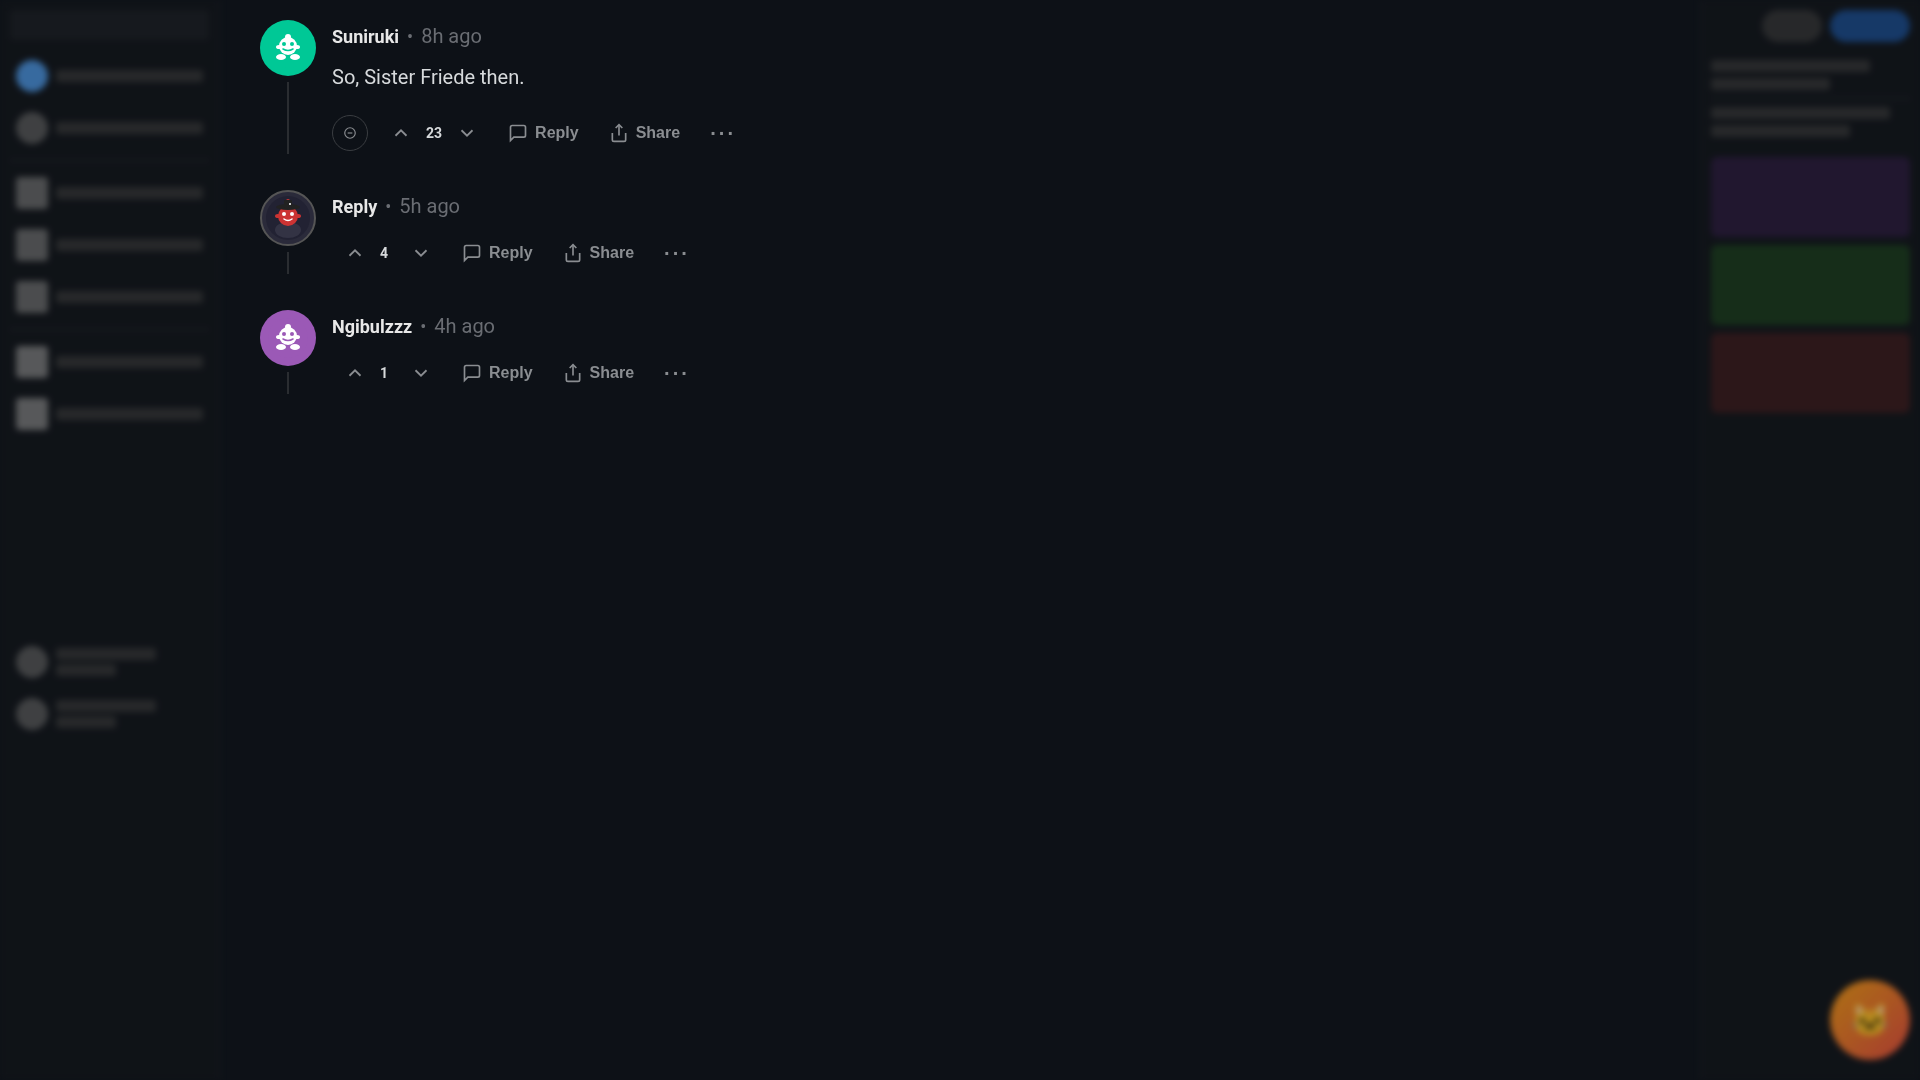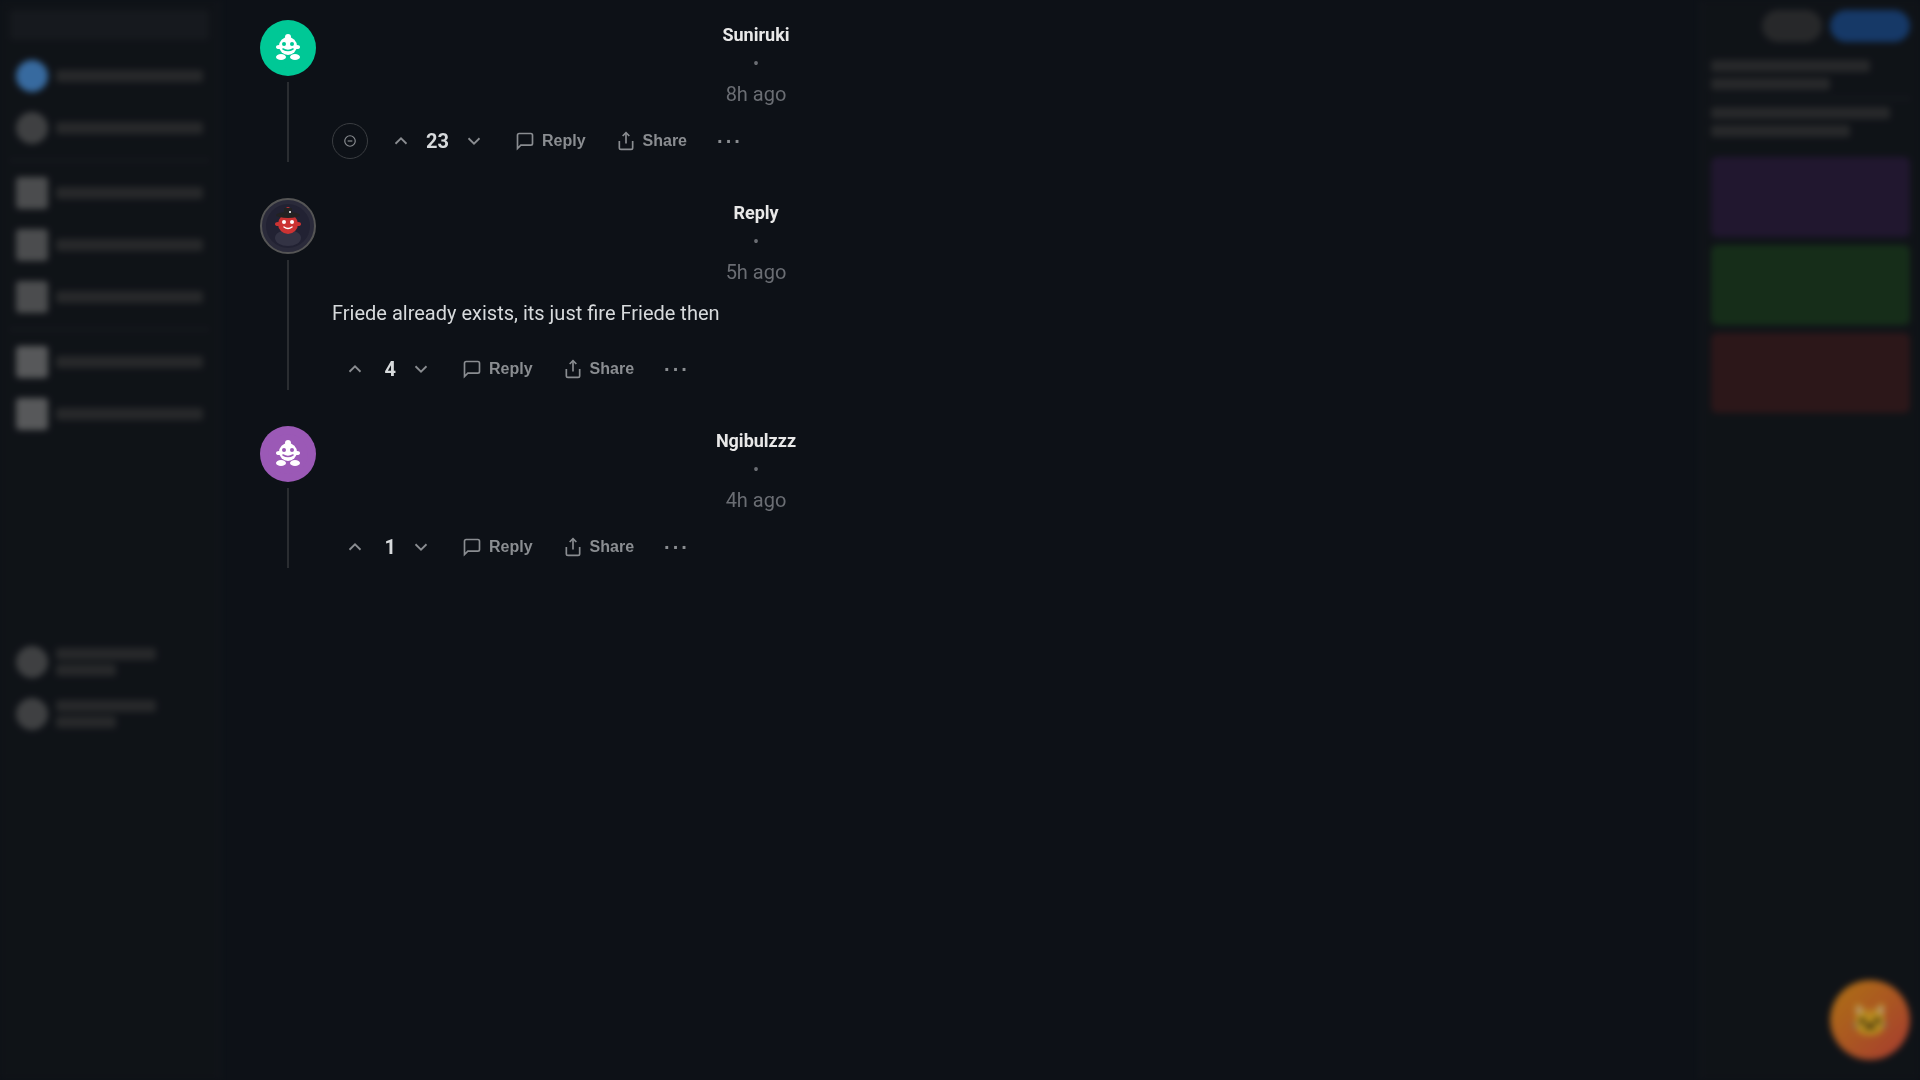--- a/index.html
+++ b/index.html
@@ -157,21 +157,20 @@
     .comment-body {
       flex: 1;
       padding-top: 4px;
     }
 
     .comment-header {
       display: flex;
       align-items: center;
       gap: 8px;
       margin-bottom: 14px;
-      flex-direction: column;
     }
 
     .username {
       font-size: 18px;
       font-weight: 700;
       color: #e8e8e8;
     }
 
     .dot-separator {
       color: #6a6d73;
@@ -241,26 +240,26 @@
 
     .vote-btn svg {
       width: 22px;
       height: 22px;
       fill: none;
       stroke: currentColor;
       stroke-width: 2;
     }
 
     .vote-count {
-      font-size: 20px;
+      font-size: 14px;
       font-weight: 700;
       color: #d7dadc;
       padding: 0 2px;
       min-width: 20px;
-      text-align: right;
+      text-align: left;
     }
 
     .collapse-btn {
       background: transparent;
       border: 1px solid #3a3d41;
       cursor: pointer;
       color: #8a8d91;
       padding: 6px 10px;
       border-radius: 50%;
       display: flex;
@@ -368,20 +367,21 @@
           </svg>
         </div>
         <div class="thread-line"></div>
       </div>
       <div class="comment-body">
         <div class="comment-header">
           <span class="username">Suniruki</span>
           <span class="dot-separator">•</span>
           <span class="timestamp">8h ago</span>
         </div>
+        <div class="comment-text">So, Sister Friede then.</div>
         <div class="comment-actions">
           <button class="collapse-btn">
             <svg viewBox="0 0 24 24">
                 <circle cx="12" cy="12" r="9"></circle>
                 <line x1="8" y1="12" x2="16" y2="12"></line>
               </svg>
           </button>
           <div class="vote-section">
             <button class="vote-btn">
               <svg viewBox="0 0 24 24">
@@ -445,21 +445,20 @@
           </svg>
         </div>
         <div class="thread-line"></div>
       </div>
       <div class="comment-body">
         <div class="comment-header">
           <span class="username">Reply</span>
           <span class="dot-separator">•</span>
           <span class="timestamp">5h ago</span>
         </div>
-        <div class="comment-text">Friede already exists, its just fire Friede then</div>
         <div class="comment-actions">
           <div class="vote-section">
             <button class="vote-btn">
               <svg viewBox="0 0 24 24">
                   <polyline points="18 15 12 9 6 15"></polyline>
                 </svg>
             </button>
             <span class="vote-count">4</span>
             <button class="vote-btn">
               <svg viewBox="0 0 24 24">

